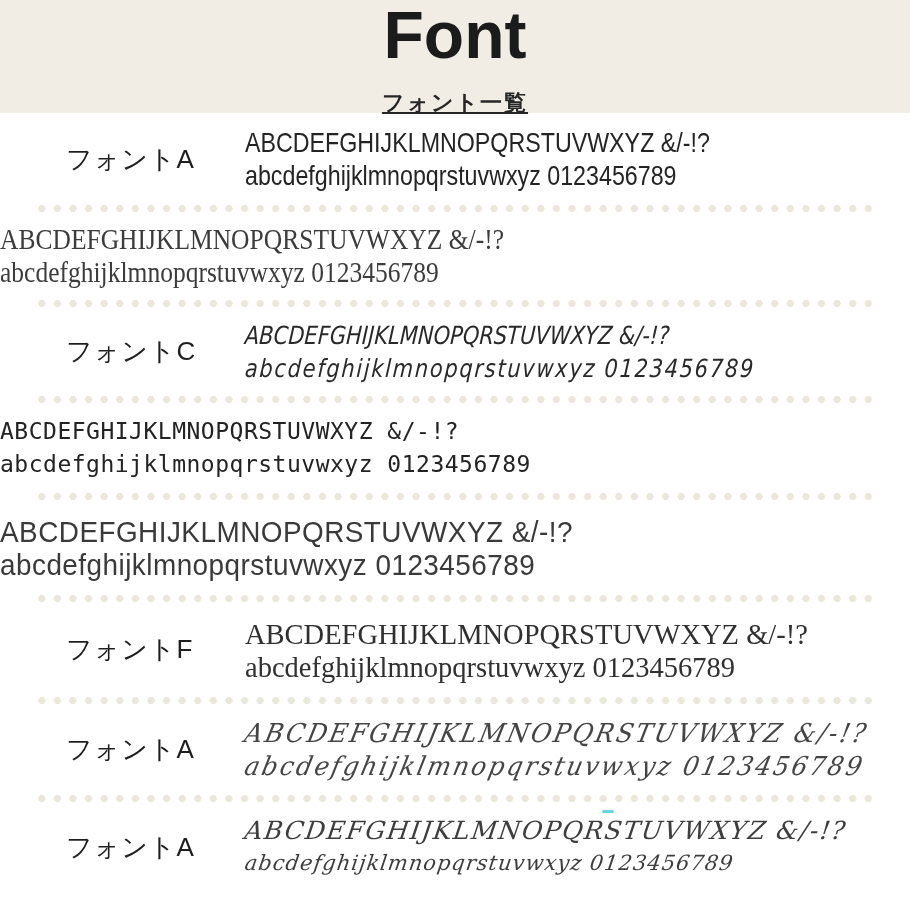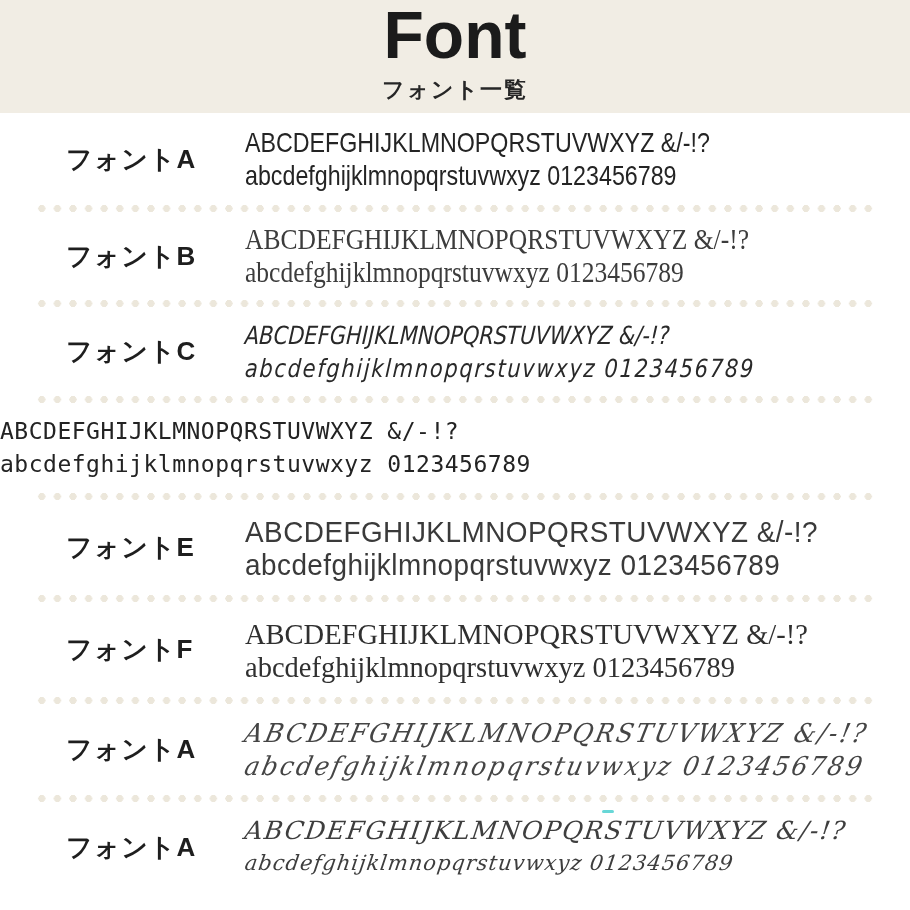--- a/index.html
+++ b/index.html
@@ -18,28 +18,28 @@
     background:#f1ede4;
     display:flex; flex-direction:column; align-items:center;
     padding-top:1px;
   }
   .title {
     font-size:66px; font-weight:700; line-height:1.06;
     letter-spacing:0px; color:#1b1b1b;
   }
   .subtitle {
     font-size:22px; font-weight:600; letter-spacing:2px;
-    color:#262626; margin-top:4px;
+    color:#262626; margin-top:17px;text-decoration:underline;
   }
 
   
   .row { display:flex; align-items:center; }
   .row .label {
     flex:0 0 245px; padding-left:66px;
-    font-size:26px; font-weight:700; letter-spacing:1px; color:#1e1e1e;
+    font-size:26px; font-weight:400; letter-spacing:1px; color:#1e1e1e;
     white-space:nowrap;
   }
   .samples { flex:1; min-width:0; }
   .line {
     display:block; white-space:nowrap; line-height:33px;
     transform-origin:0 50%;
   }
 
   .sep {
     height:7px; margin:0 34px;
@@ -96,21 +96,20 @@
   <div class="row row-a">
     <div class="label">フォントA</div>
     <div class="samples">
       <span class="line upper">ABCDEFGHIJKLMNOPQRSTUVWXYZ &amp;/-!?</span>
       <span class="line lower">abcdefghijklmnopqrstuvwxyz 0123456789</span>
     </div>
   </div>
   <div class="sep"></div>
 
   <div class="row row-b">
-    <div class="label">フォントB</div>
     <div class="samples">
       <span class="line upper">ABCDEFGHIJKLMNOPQRSTUVWXYZ &amp;/-!?</span>
       <span class="line lower">abcdefghijklmnopqrstuvwxyz 0123456789</span>
     </div>
   </div>
   <div class="sep"></div>
 
   <div class="row row-c">
     <div class="label">フォントC</div>
     <div class="samples">
@@ -122,21 +121,20 @@
 
   <div class="row row-d">
     <div class="samples">
       <span class="line upper">ABCDEFGHIJKLMNOPQRSTUVWXYZ &amp;/-!?</span>
       <span class="line lower">abcdefghijklmnopqrstuvwxyz 0123456789</span>
     </div>
   </div>
   <div class="sep"></div>
 
   <div class="row row-e">
-    <div class="label">フォントE</div>
     <div class="samples">
       <span class="line upper">ABCDEFGHIJKLMNOPQRSTUVWXYZ &amp;/-!?</span>
       <span class="line lower">abcdefghijklmnopqrstuvwxyz 0123456789</span>
     </div>
   </div>
   <div class="sep"></div>
 
   <div class="row row-f">
     <div class="label">フォントF</div>
     <div class="samples">

